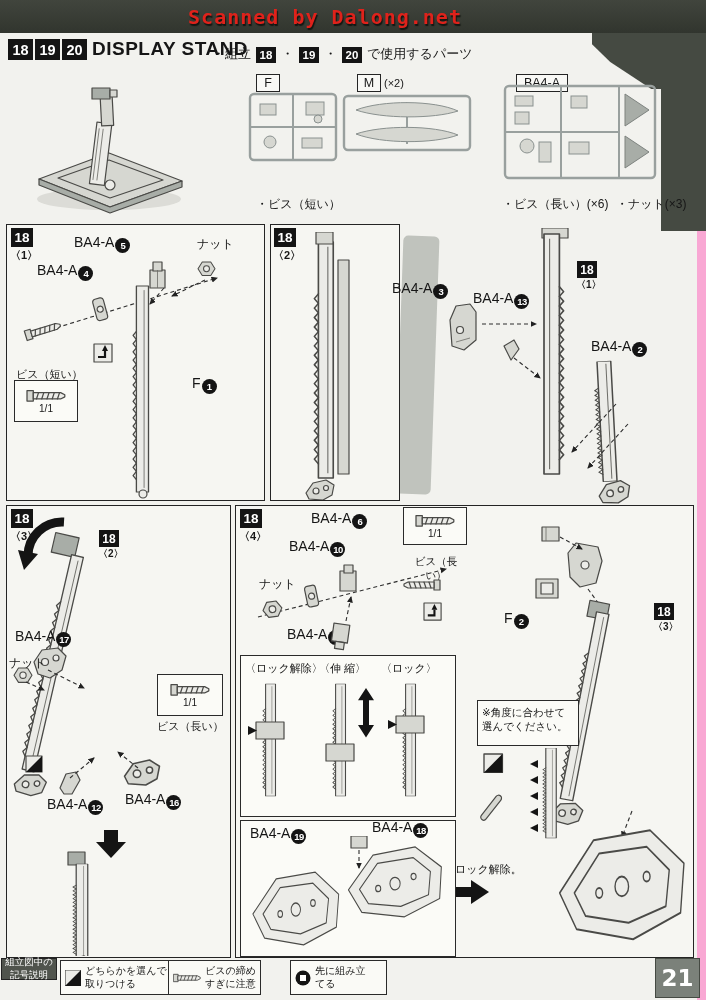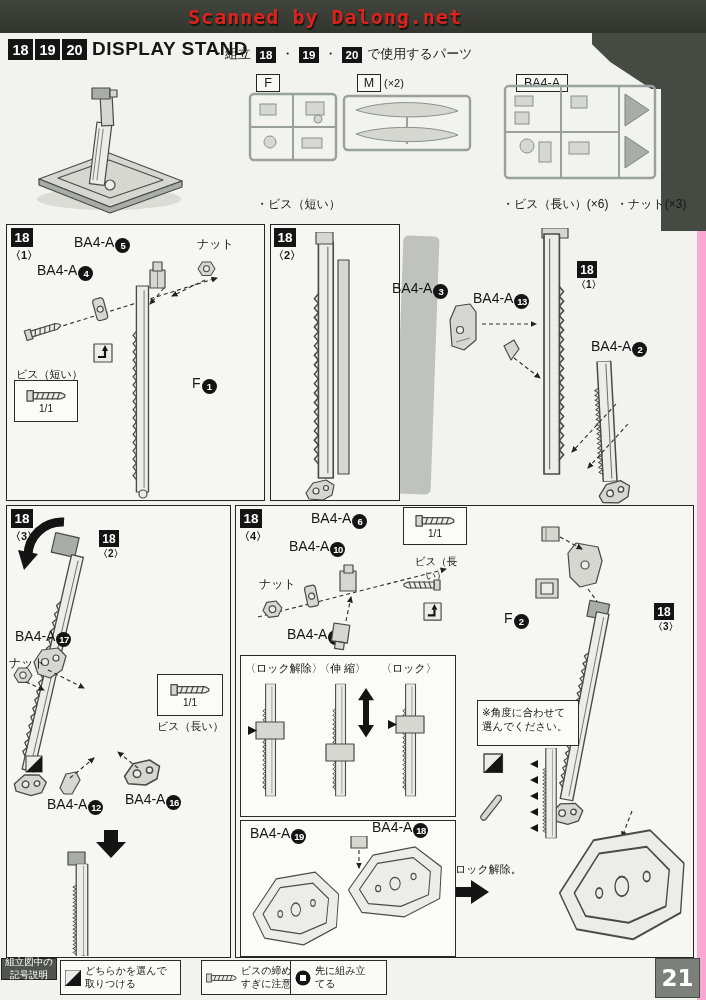--- a/index.html
+++ b/index.html
@@ -418,21 +418,21 @@
       <polygon points="15,2 15,26 33,14" class="blk"></polygon>
   </svg>
 
   <div class="abs lgtitle" style="left:1px;top:958px;width:56px;height:22px">組立図中の記号説明</div>
   <div class="abs legend" style="left:60px;top:960px;width:121px;height:35px">
     <svg width="16" height="16" viewBox="0 0 16 16">
         <use href="#icoSel"></use>
       </svg>
     <span class="t" style="width:88px">どちらかを選んで取りつける</span>
   </div>
-  <div class="abs legend" style="left:201px;top:960px;width:101px;height:35px">
+  <div class="abs legend" style="left:168px;top:960px;width:93px;height:35px">
     <svg width="34" height="12" viewBox="0 0 38 13">
         <use href="#scrH" transform="translate(1,0.5)"></use>
       </svg>
     <span class="t" style="width:62px">ビスの締めすぎに注意</span>
   </div>
   <div class="abs legend" style="left:290px;top:960px;width:97px;height:35px">
     <svg width="16" height="16" viewBox="0 0 16 16">
         <circle cx="8" cy="8" r="7.5" class="blk"></circle>
         <rect x="5" y="5" width="6" height="6" fill="#fff"></rect>
       </svg>

